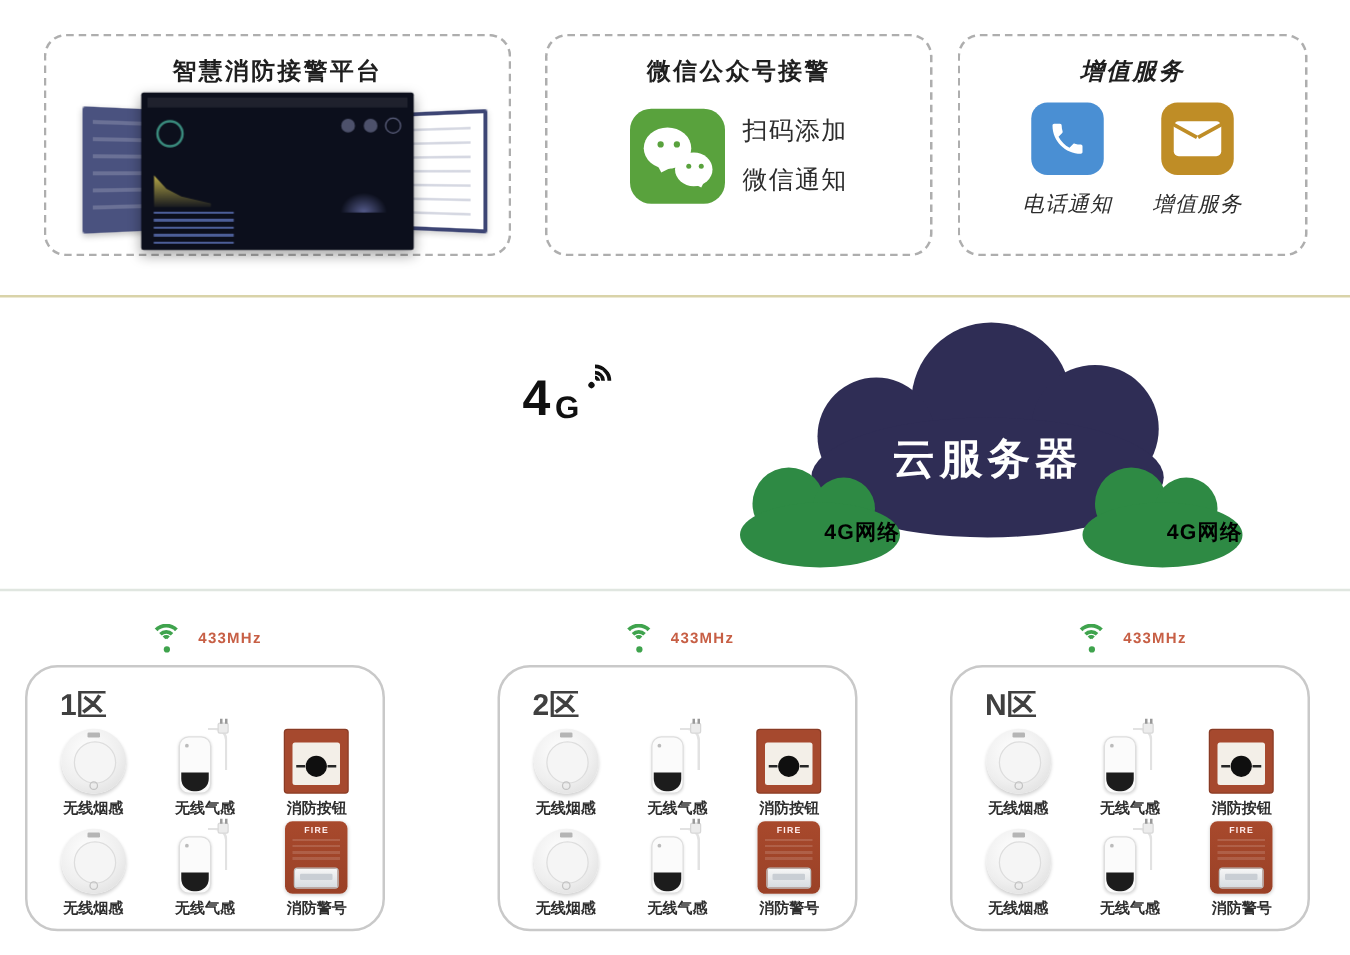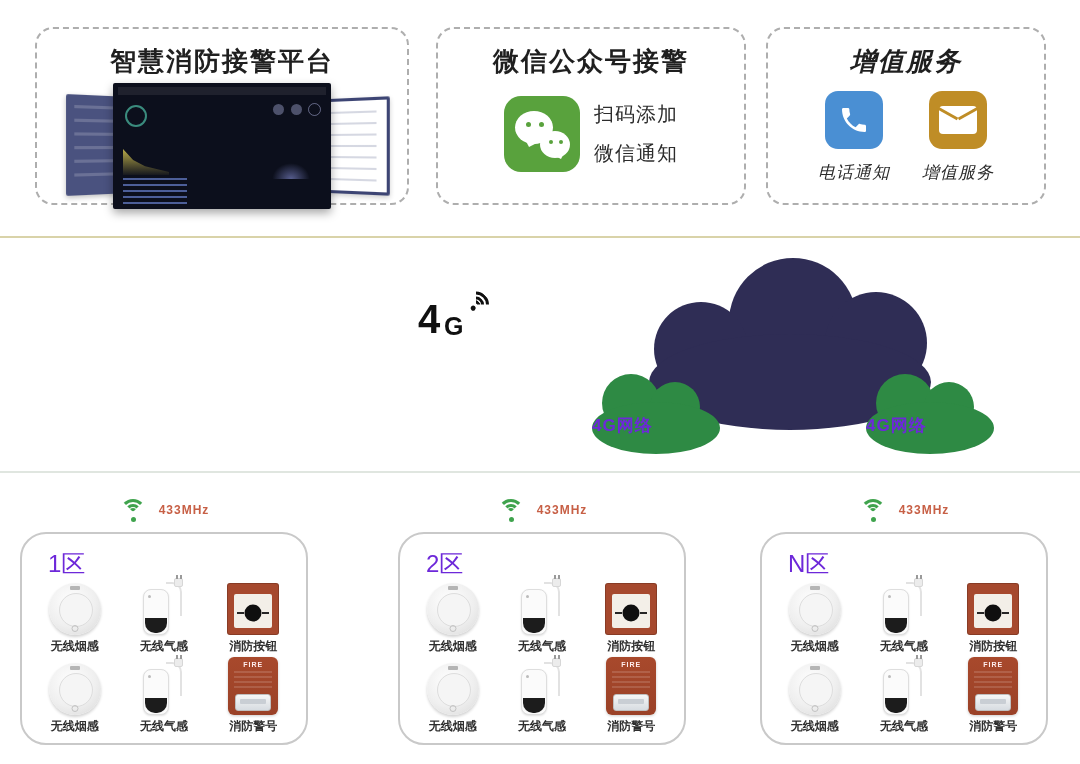--- a/index.html
+++ b/index.html
@@ -5,21 +5,21 @@
   * { margin:0; padding:0; box-sizing:border-box; }
   html,body { background:#fff; }
   body { font-family:"Liberation Sans", sans-serif; }
   .stage { position:relative; width:1080px; height:764px; background:#fff; overflow:hidden; }
 
   
   .dashed { position:absolute; border:2px dashed #aeaeae; border-radius:18px; background:#fff; }
   .box1 { left:35px;  top:27px; width:374px; height:178px; }
   .box2 { left:436px; top:27px; width:310px; height:178px; }
   .box3 { left:766px; top:27px; width:280px; height:178px;font-style:italic; }
-  .box-title { text-align:center; font-size:26px; font-weight:bold; color:#1f1f1f; margin-top:15px; letter-spacing:2px; }
+  .box-title { text-align:center; font-size:19px; font-weight:bold; color:#1f1f1f; margin-top:15px; letter-spacing:2px; }
 
   
   .monitors { position:relative; height:126px; margin-top:4px; }
   .scr { position:absolute; border-radius:2px; }
   .scr-left { left:28px; top:14px; width:130px; height:96px; background:linear-gradient(90deg,#4a527f 0 36%,#3e4677 36%); transform:perspective(420px) rotateY(22deg); box-shadow:0 2px 5px rgba(0,0,0,.25); }
   .scr-left::before { content:""; position:absolute; inset:10px 8px; background:repeating-linear-gradient(180deg, rgba(255,255,255,.18) 0 3px, transparent 3px 13px); }
   .scr-right { right:16px; top:16px; width:124px; height:94px; background:#fff; border:3px solid #3d4574; transform:perspective(420px) rotateY(-22deg); box-shadow:0 2px 5px rgba(0,0,0,.2); }
   .scr-right::before { content:""; position:absolute; inset:10px 10px; background:repeating-linear-gradient(180deg, rgba(90,100,140,.25) 0 2px, transparent 2px 11px); }
   .scr-center { left:50%; top:0; width:218px; height:126px; transform:translateX(-50%); background:#0c0f1c; z-index:2; box-shadow:0 4px 10px rgba(0,0,0,.35); }
   .db-top { position:absolute; left:5px; right:5px; top:4px; height:8px; background:rgba(255,255,255,.08); }
@@ -99,37 +99,37 @@
   .cb1 { left:80px; top:0; width:128px; height:128px; }
   .cb2 { left:5px;  top:44px; width:94px; height:94px; }
   .cb3 { left:176px; top:34px; width:102px; height:102px; }
   .cbase { left:0; top:76px; width:282px; height:96px; border-radius:48px; }
   .cloud-big-label { position:absolute; left:0; right:0; top:86px; text-align:center; font-size:34px; font-weight:bold; color:#fff; letter-spacing:4px; z-index:2; }
   .cloud-green { position:absolute; width:128px; height:80px; z-index:3; }
   .cloud-green i { position:absolute; font-style:normal; background:#2e8a44; border-radius:50%; }
   .cg1 { left:10px; top:0; width:58px; height:58px; }
   .cg2 { left:58px; top:8px; width:50px; height:50px; }
   .cgbase { left:0; top:28px; width:128px; height:52px; border-radius:26px; }
-  .cloud-green-label { position:absolute; left:0; right:0; top:40px; text-align:left; font-size:17px; font-weight:bold; color:#6d28d9; letter-spacing:1px; z-index:2; }
+  .cloud-green-label { position:absolute; left:0; right:0; top:40px; text-align:right; font-size:17px; font-weight:bold; color:#000000; letter-spacing:1px; z-index:2; }
   .cloud-green.left  { left:592px; top:374px; }
   .cloud-green.right { left:866px; top:374px; }
 
   
   .zone-group { position:absolute; width:288px; top:497px; }
   .zg1 { left:20px; } .zg2 { left:398px; } .zg3 { left:760px; }
   .freq-row { height:26px; display:flex; align-items:center; justify-content:center; gap:10px; }
   .wifi-icon { position:relative; width:30px; height:24px; }
   .wifi-icon i { position:absolute; font-style:normal; border-radius:50%; border:3px solid #3fa34d; border-color:#3fa34d transparent transparent transparent; }
   .w1 { left:1px; top:1px; width:26px; height:26px; }
   .w2 { left:6px; top:6px; width:16px; height:16px; }
   .w3 { left:10px; top:10px; width:8px; height:8px; border-width:2px; }
   .wd { left:12px; top:19px; width:5px; height:5px; background:#3fa34d; border:none !important; }
   .freq-label { font-size:12px; font-weight:bold; color:#c75f45; letter-spacing:1px; }
   .zone-box { margin-top:9px; height:213px; background:#fff; border:2px solid #c9c9c9; border-radius:26px; position:relative; }
-  .zone-name { position:absolute; left:26px; top:14px; font-size:24px; color:#6d28d9; }
+  .zone-name { position:absolute; left:26px; top:14px; font-size:24px; color:#404040;font-weight:bold; }
   .zone-grid { position:absolute; left:8px; right:8px; top:46px; bottom:6px; display:grid; grid-template-columns:1fr 1fr 1fr; grid-template-rows:1fr 1fr; }
   .cell { display:flex; flex-direction:column; align-items:center; justify-content:flex-end; gap:3px; padding-bottom:2px; }
   .dev-label { font-size:12px; font-weight:bold; color:#2e2e2e; }
   .dev { position:relative; display:block; }
   .dev i { font-style:normal; }
 
   .dev-smoke { width:52px; height:52px; border-radius:50%; background:radial-gradient(circle at 42% 36%, #ffffff 0%, #efefef 55%, #d8d8d8 100%); box-shadow:0 2px 3px rgba(0,0,0,.18); }
   .dev-smoke::before { content:""; position:absolute; left:10px; top:10px; width:32px; height:32px; border-radius:50%; background:#f5f5f5; border:1px solid #ddd; }
   .dev-smoke::after { content:""; position:absolute; left:50%; transform:translateX(-50%); top:3px; width:10px; height:4px; background:#b5b5b5; border-radius:1px; }
   .dev-smoke .btn-dot { position:absolute; left:50%; transform:translateX(-50%); bottom:3px; width:7px; height:7px; border:1px solid #c2c2c2; border-radius:50%; }
@@ -227,20 +227,21 @@
         <i class="a3"></i>
         <i class="a0"></i>
     </span>
   </div>
 
   <div class="cloud-big">
     <i class="cb1"></i>
       <i class="cb2"></i>
       <i class="cb3"></i>
       <i class="cbase"></i>
+    <div class="cloud-big-label">云服务器</div>
   </div>
   <div class="cloud-green left">
     <i class="cg1"></i>
       <i class="cg2"></i>
       <i class="cgbase"></i>
     <div class="cloud-green-label">4G网络</div>
   </div>
   <div class="cloud-green right">
     <i class="cg1"></i>
       <i class="cg2"></i>

